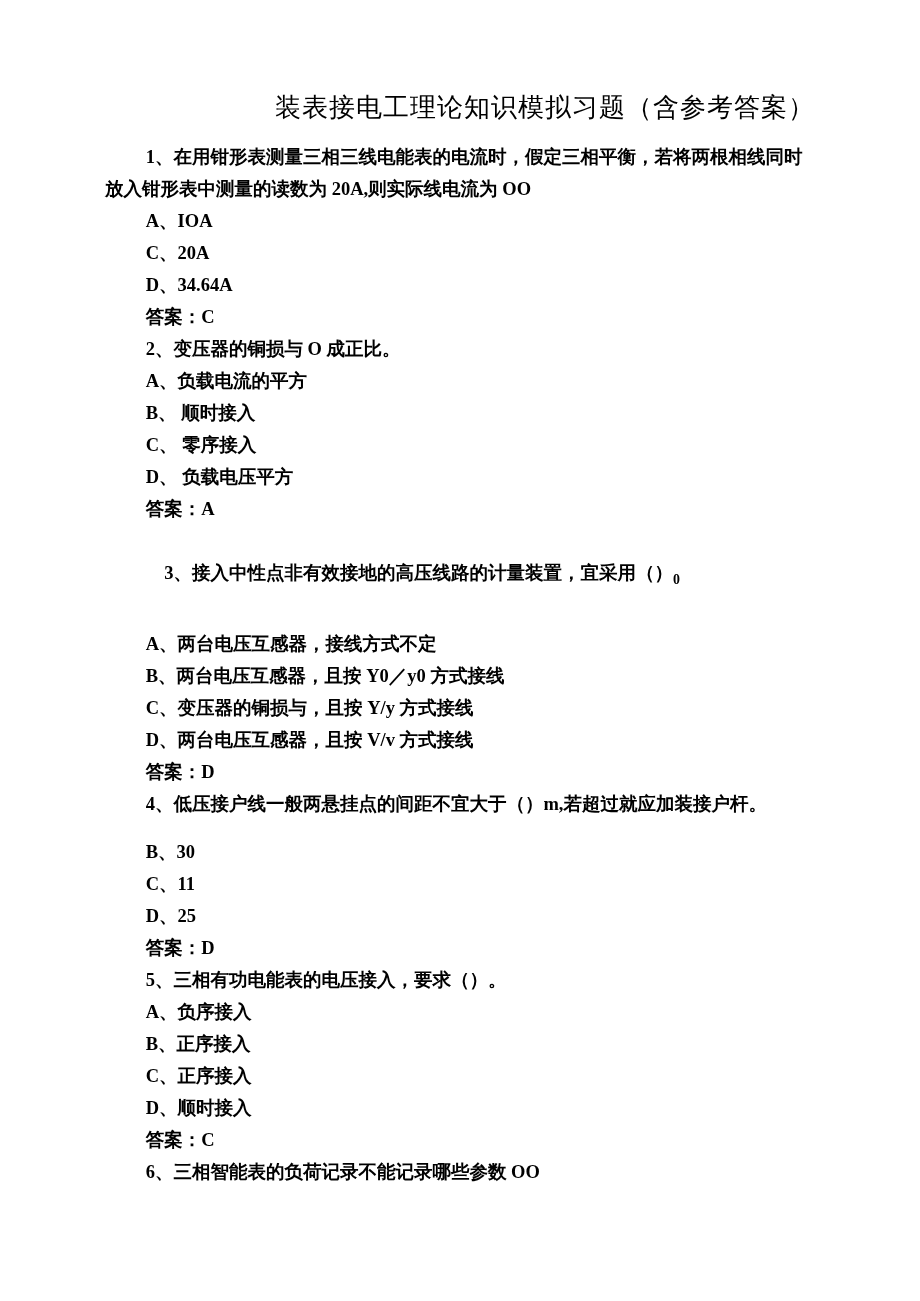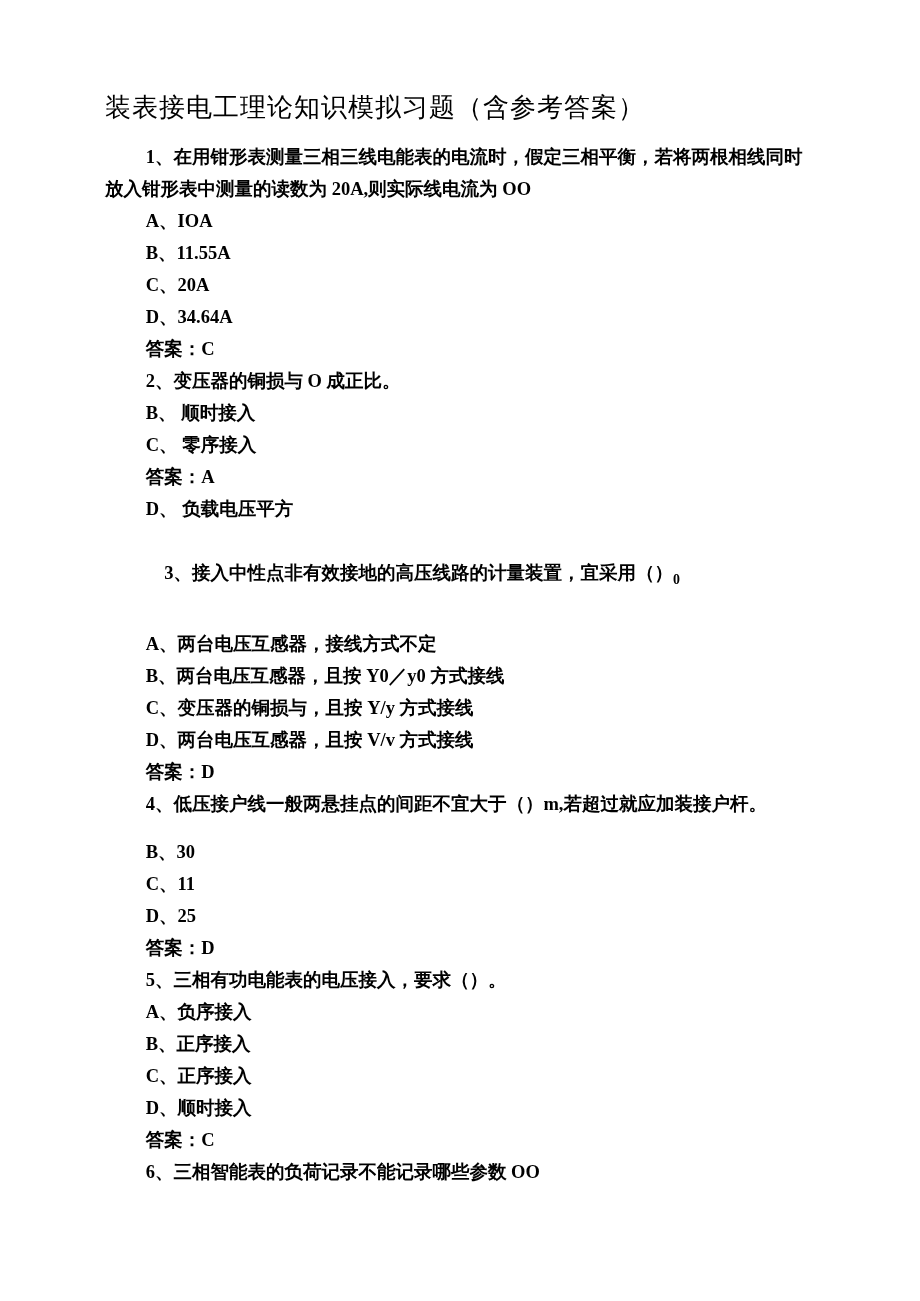--- a/index.html
+++ b/index.html
@@ -7,21 +7,21 @@
     margin: 0;
     font-family: "SimSun", "宋体", serif;
     color: #000;
     width: 920px;
     box-sizing: border-box;
   }
   .page {
     padding: 90px 105px 60px 105px;
   }
   .title {
-    text-align: left;
+    text-align: right;
     font-size: 26px;
     font-family: "SimSun", "宋体", serif;
     margin-bottom: 16px;
     letter-spacing: 1px;
   }
   .line {
     font-size: 18.5px;
     line-height: 32px;
     margin: 0;
     white-space: pre-wrap;
@@ -48,30 +48,30 @@
 </style>
 </head>
 <body>
 
 <div class="page">
 
   <div class="title">装表接电工理论知识模拟习题（含参考答案）</div>
 
   <p class="line first-indent">1、在用钳形表测量三相三线电能表的电流时，假定三相平衡，若将两根相线同时放入钳形表中测量的读数为 20A,则实际线电流为 OO</p>
   <p class="line indent">A、IOA</p>
-  <p class="line indent">B、11.55A</p>
   <p class="line indent">C、20A</p>
   <p class="line indent">D、34.64A</p>
   <p class="line indent">答案：C</p>
 
   <p class="line indent">2、变压器的铜损与 O 成正比。</p>
+  <p class="line indent">A、负载电流的平方</p>
   <p class="line indent">B、 顺时接入</p>
   <p class="line indent">C、 零序接入</p>
+  <p class="line indent">D、 负载电压平方</p>
   <p class="line indent">答案：A</p>
-  <p class="line indent">D、 负载电压平方</p>
 
   <p class="line indent">
     <span>3、接入中性点非有效接地的高压线路的计量装置，宜采用（）</span><span class="sub">0</span>
   </p>
   <p class="line indent">A、两台电压互感器，接线方式不定</p>
   <p class="line indent">B、两台电压互感器，且按 Y0／y0 方式接线</p>
   <p class="line indent">C、变压器的铜损与，且按 Y/y 方式接线</p>
   <p class="line indent">D、两台电压互感器，且按 V/v 方式接线</p>
   <p class="line indent">答案：D</p>
 

